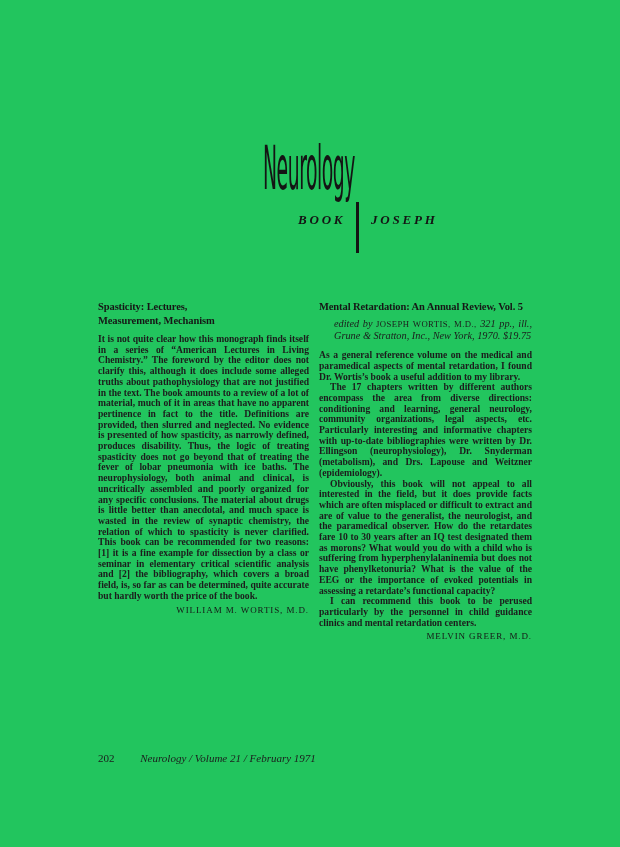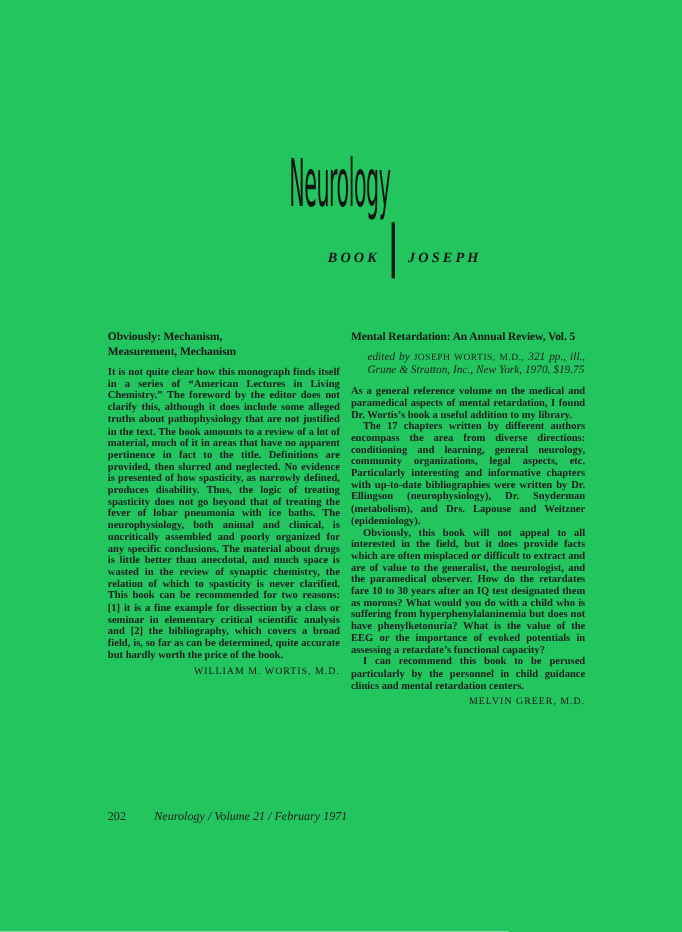--- a/index.html
+++ b/index.html
@@ -32,21 +32,21 @@
   .masthead-divider {
     position: absolute;
     left: 356px;
     top: 202px;
     width: 2.5px;
     height: 51px;
     background: #141414;
   }
   .section-label {
     position: absolute;
-    top: 226px;
+    top: 212px;
     font-family: "Liberation Serif", serif;
     font-style: italic;
     font-weight: bold;
     font-size: 13px;
     letter-spacing: 2.8px;
     color: #141414;
     white-space: nowrap;
   }
   .book-label { left: 298px; }
   .reviews-label { left: 371px; }
@@ -94,40 +94,40 @@
     font-size: 9px;
     letter-spacing: 0.9px;
     color: #161616;
     white-space: nowrap;
   }
 
   
   .footer {
     position: absolute;
     left: 98px;
-    top: 736px;
+    top: 752px;
     font-size: 11px;
     color: #1c1c1c;
     white-space: nowrap;
   }
   .footer .journal { font-style: italic; margin-left: 23px; }
 </style>
 </head>
 <body>
 
 <div class="page">
 
   <div class="logo">Neurology</div>
   <div class="masthead-divider"></div>
   <div class="section-label book-label">BOOK</div>
   <div class="section-label reviews-label">JOSEPH</div>
 
   <div class="col col-left">
     <div class="review-title">
-      <span class="title-line">Obviously: Mechanism,</span>
+      <span class="title-line">Spasticity: Lectures,</span>
       <span class="title-line">Measurement, Mechanism</span>
     </div>
     <div class="body-text">
       <p>It is not quite clear how this monograph finds itself in a series of “American Lectures in Living Chemistry.” The foreword by the editor does not clarify this, although it does include some alleged truths about pathophysiology that are not justified in the text. The book amounts to a review of a lot of material, much of it in areas that have no apparent pertinence in fact to the title. Definitions are provided, then slurred and neglected. No evidence is presented of how spasticity, as narrowly defined, produces disability. Thus, the logic of treating spasticity does not go beyond that of treating the fever of lobar pneumonia with ice baths. The neurophysiology, both animal and clinical, is uncritically assembled and poorly organized for any specific conclusions. The material about drugs is little better than anecdotal, and much space is wasted in the review of synaptic chemistry, the relation of which to spasticity is never clarified. This book can be recommended for two reasons: [1] it is a fine example for dissection by a class or seminar in elementary critical scientific analysis and [2] the bibliography, which covers a broad field, is, so far as can be determined, quite accurate but hardly worth the price of the book.</p>
     </div>
     <div class="signature">WILLIAM M. WORTIS, M.D.</div>
   </div>
 
   <div class="col col-right">
     <div class="review-title">

